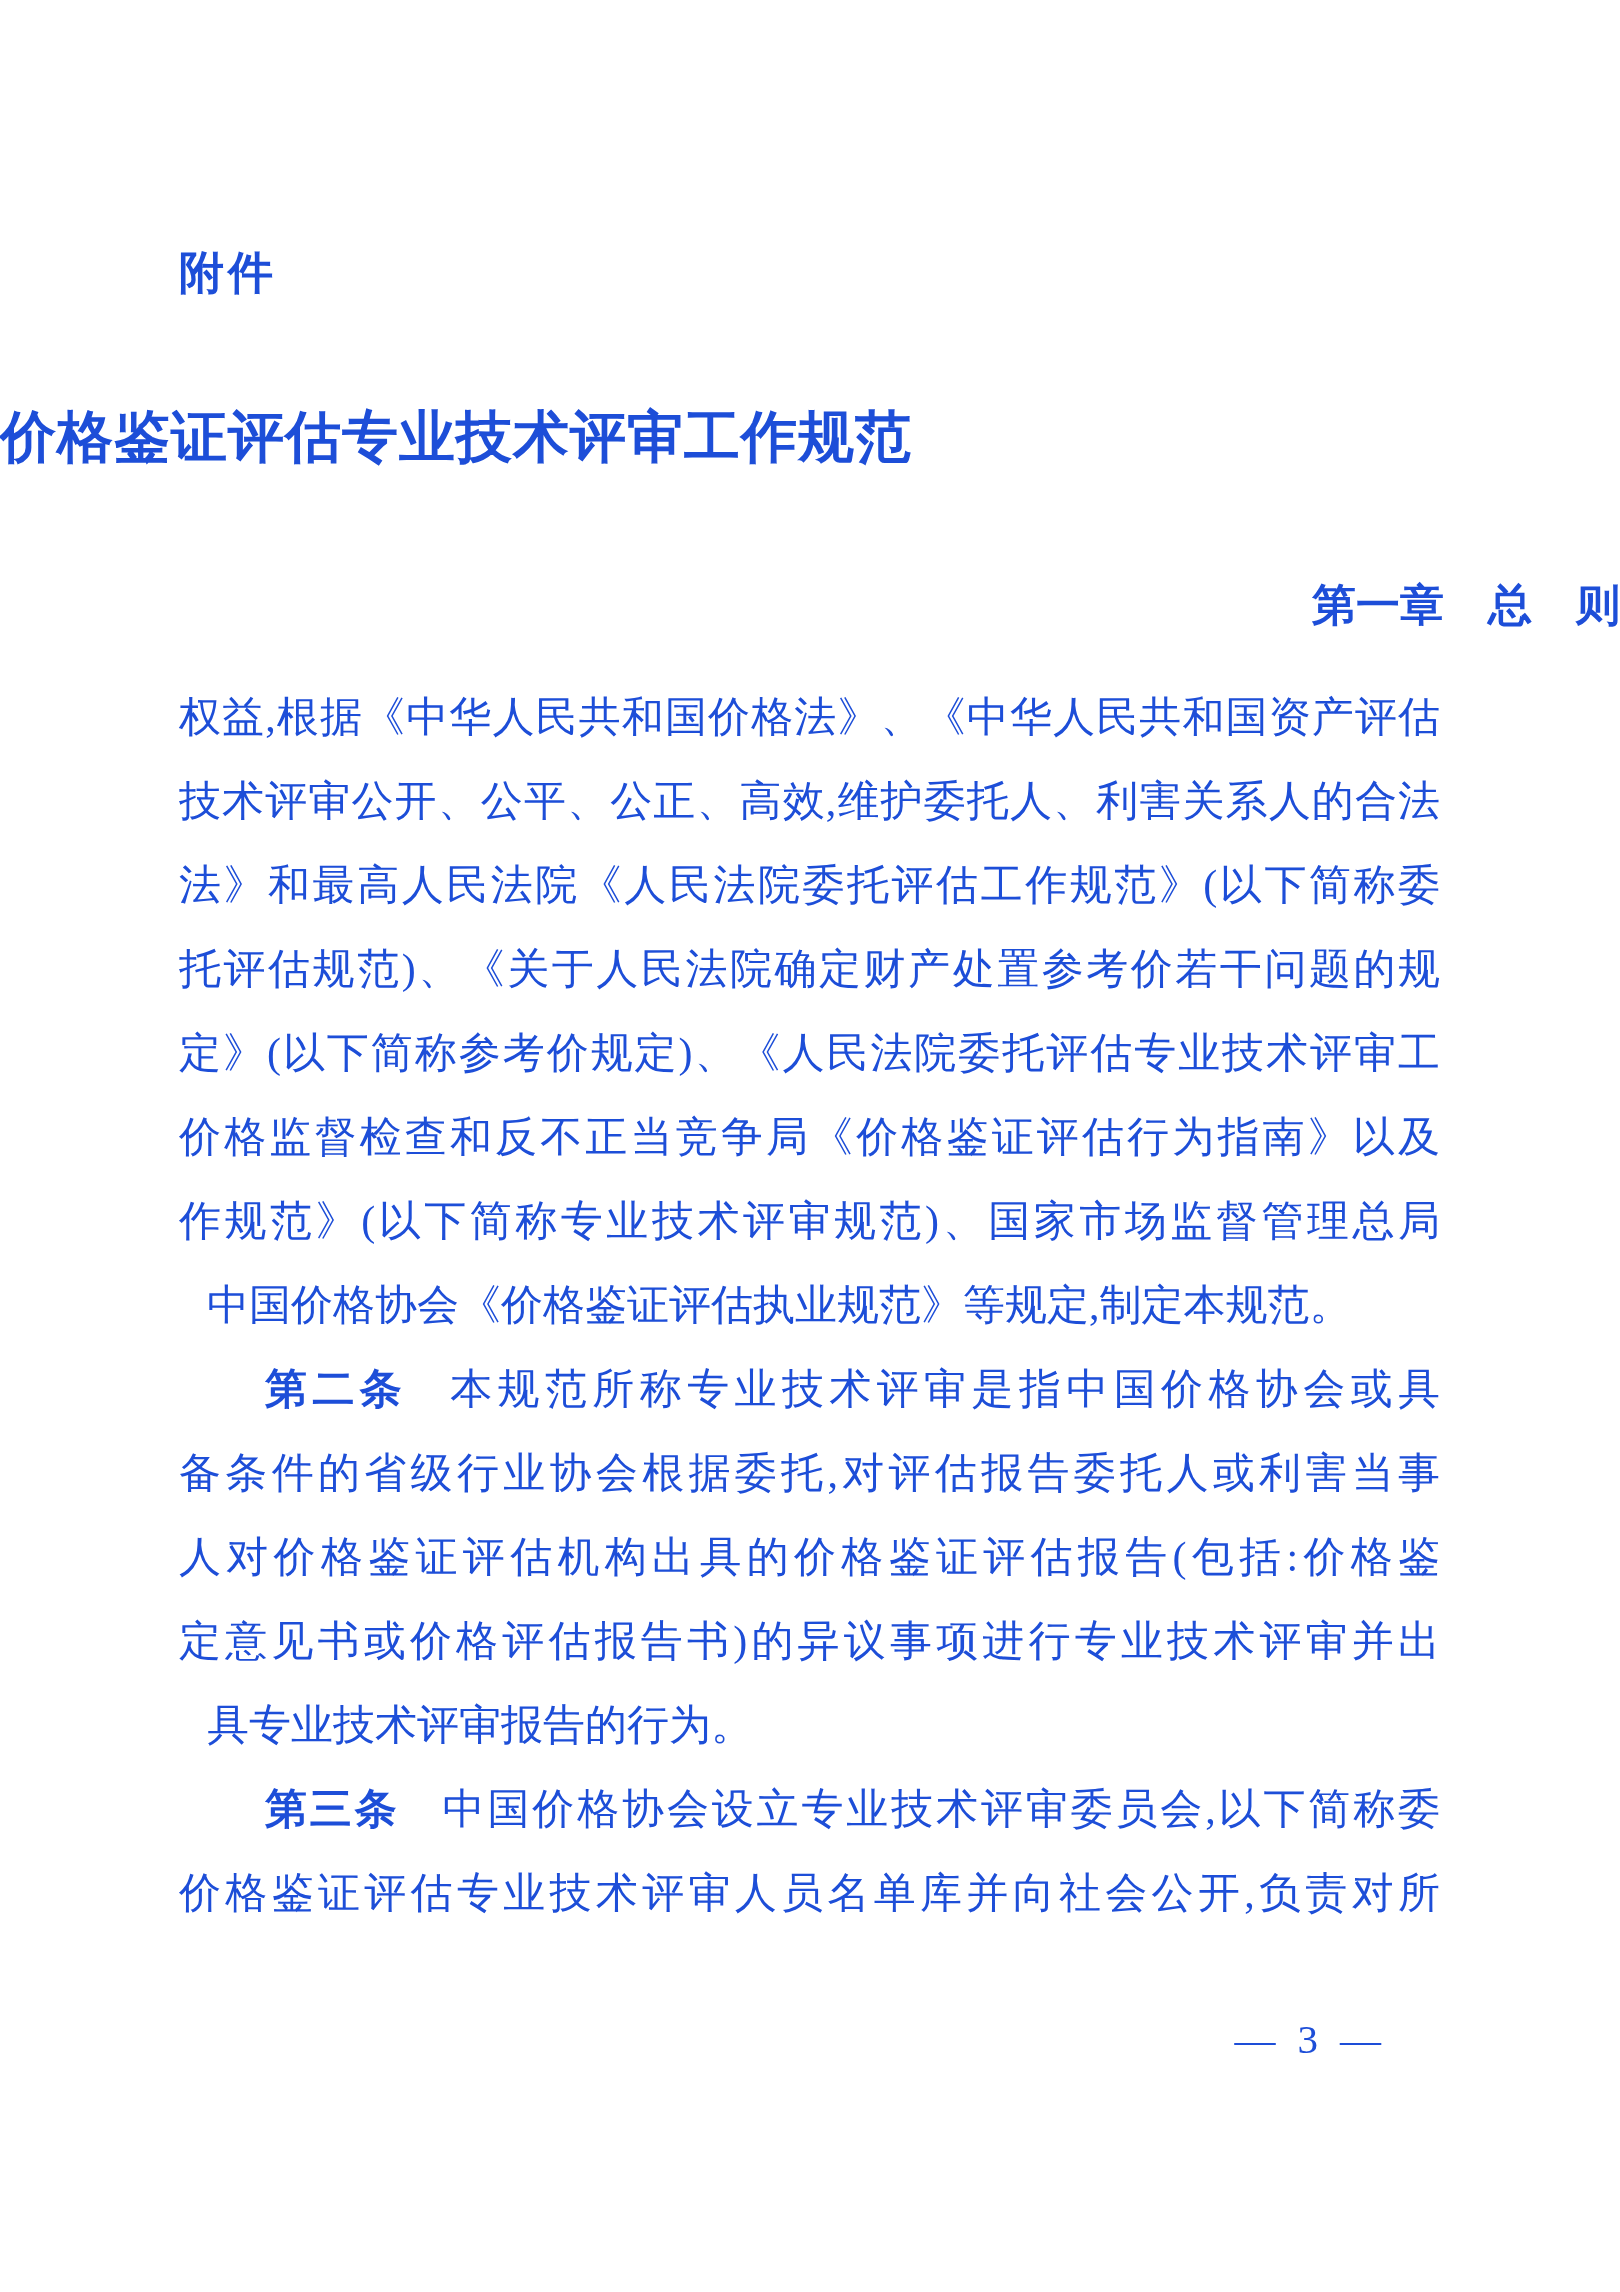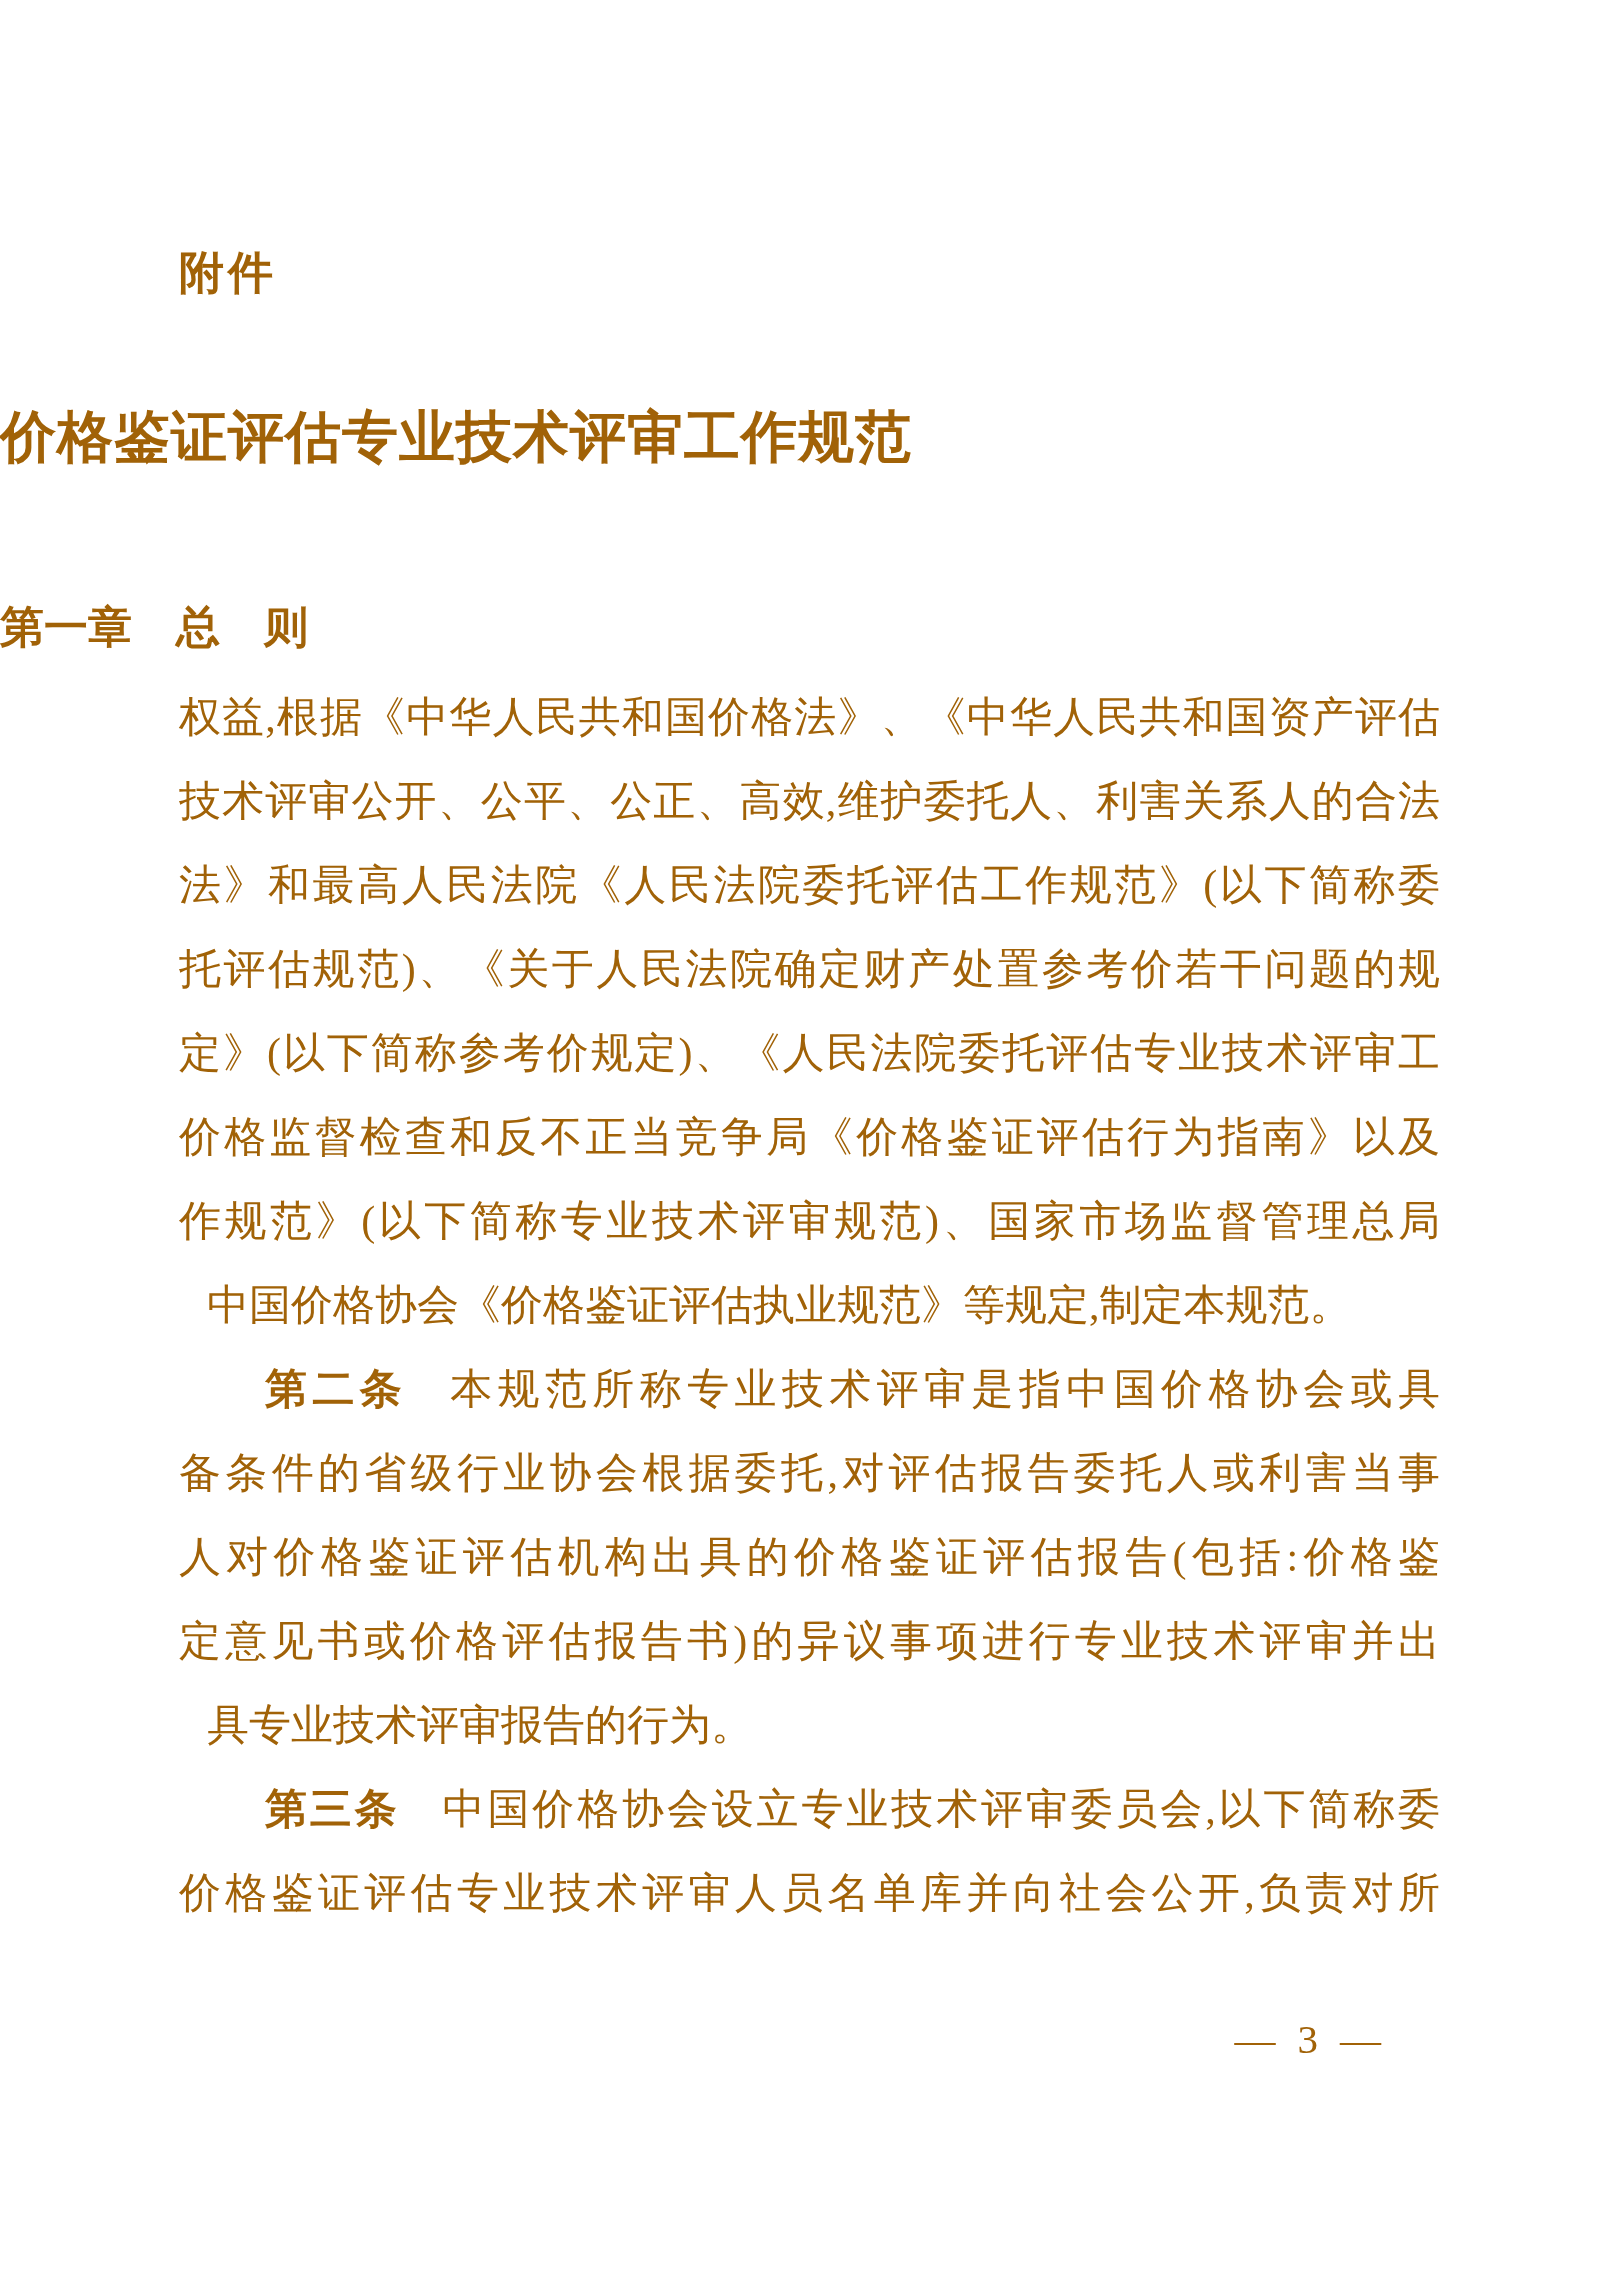--- a/index.html
+++ b/index.html
@@ -6,21 +6,21 @@
     margin: 0;
     padding: 0;
     background: #ffffff;
   }
   .page {
     position: relative;
     width: 1620px;
     height: 2293px;
     background: #ffffff;
     overflow: hidden;
-    color: #a16207;
+    color: #1d4ed8;
     font-family: "Liberation Serif", "DejaVu Serif", serif;
   }
   .attachment {
     position: absolute;
     left: 179px;
     top: 243px;
     font-size: 45px;
     font-weight: 700;
     font-family: "Liberation Sans", "DejaVu Sans", sans-serif;
     letter-spacing: 3.9px;
@@ -33,22 +33,22 @@
     text-align: left;
     font-size: 56px;
     font-weight: 700;
     letter-spacing: 1px;
     font-family: Liberation Sans, sans-serif;
   }
   .chapter-heading {
     position: absolute;
     left: 0;
     right: 0;
-    top: 598px;
-    text-align: left;
+    top: 576px;
+    text-align: right;
     font-size: 44px;
     font-weight: 700;
     font-family: Liberation Sans, sans-serif;
   }
   .body-text {
     position: absolute;
     left: 179px;
     width: 1261px;
     top: 675px;
     font-size: 42px;

